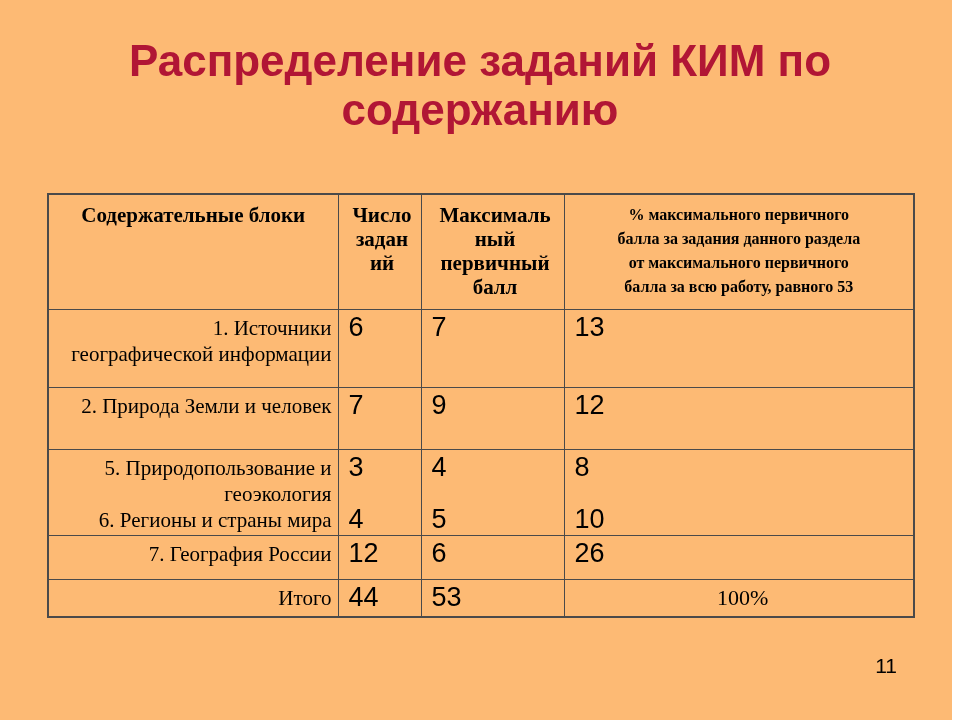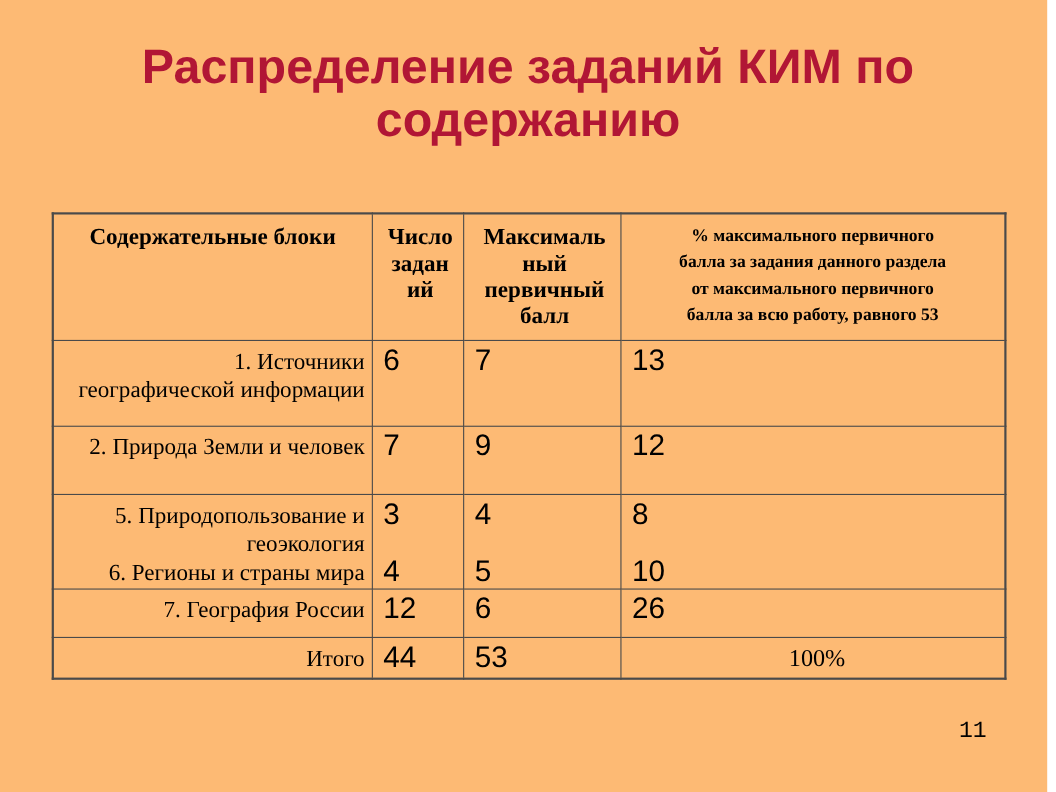--- a/index.html
+++ b/index.html
@@ -45,21 +45,21 @@
   }
   tr.hdr{height:115px;}
   tr.r0{height:78px;}
   tr.r1{height:62px;}
   tr.r2{height:69px;}
   tr.r3{height:86px;}
   tr.r4{height:44px;}
   tr.r5{height:38px;padding-left:12px;}
   .page-number{
     position:absolute;top:654px;right:55px;
-    font-family:Liberation Mono, monospace;font-size:21px;color:#000;margin-left:12px;
+    font-family:Liberation Sans, sans-serif;font-size:21px;color:#000;margin-left:12px;
   }
 </style>
 </head>
 <body>
 
 <div class="slide">
 
   <div class="title">Распределение заданий КИМ по
 содержанию</div>
 

